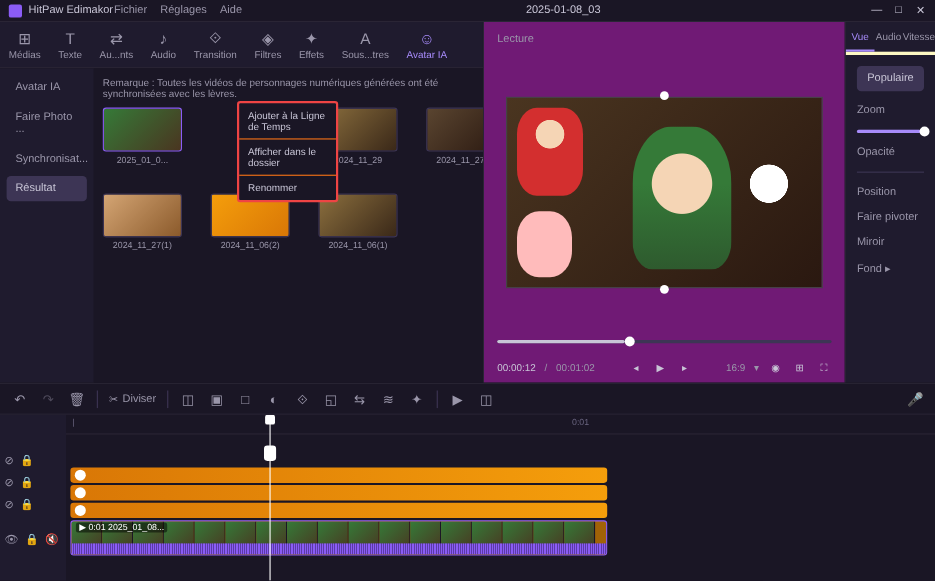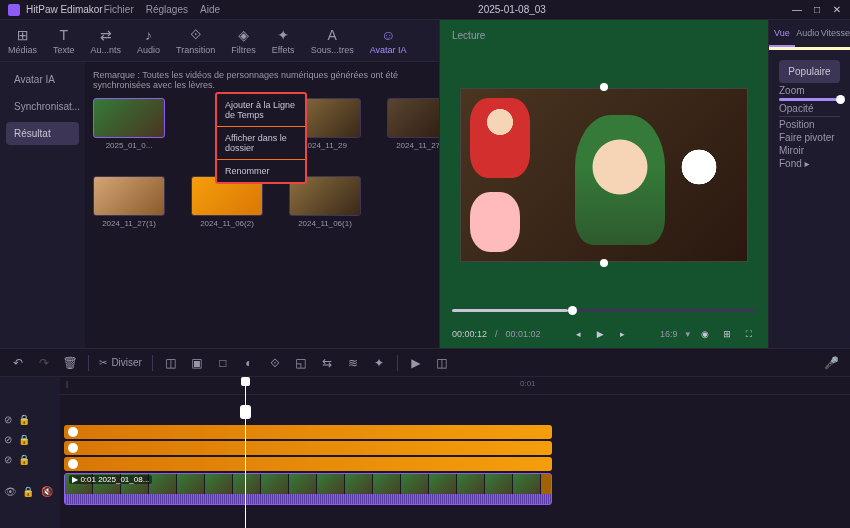--- a/index.html
+++ b/index.html
@@ -25,21 +25,21 @@
 .media-area{flex:1;background:#1a1625;padding:8px;overflow:auto;position:relative}
 .remark{font-size:9px;color:#9a96aa;margin-bottom:8px}
 .grid{display:grid;grid-template-columns:repeat(4,72px);gap:26px}
 .thumb{display:flex;flex-direction:column;gap:3px}
 .thumb-img{width:72px;height:40px;background:#3d3555;border-radius:3px;border:1px solid #3d3555}
 .thumb-label{font-size:8px;color:#9a96aa;text-align:center}
 .thumb.selected .thumb-img{border:1px solid #8b5cf6}
 .ctx-menu{position:absolute;left:130px;top:30px;background:#1a1625;border:2px solid #ef4444;border-radius:3px;width:92px;z-index:10}
 .ctx-item{padding:6px 8px;font-size:9px;color:#c8c5d6;cursor:pointer;border-bottom:1px solid #f97316}
 .ctx-item:last-child{border-bottom:none}
-.center-panel{flex:1;display:flex;flex-direction:column;background:#14532d}
+.center-panel{flex:1;display:flex;flex-direction:column;background:#701a75}
 .preview-header{height:30px;display:flex;align-items:center;padding:0 12px;font-size:10px;color:#9a96aa}
 .preview{flex:1;display:flex;align-items:center;justify-content:center;position:relative;padding:20px}
 .preview-frame{width:288px;height:174px;background:linear-gradient(135deg,#4a3520,#2a1810);position:relative;border:1px solid #444}
 .preview-frame::before{content:"";position:absolute;top:-6px;left:50%;width:8px;height:8px;background:#fff;border-radius:50%;transform:translateX(-50%)}
 .preview-frame::after{content:"";position:absolute;bottom:-6px;left:50%;width:8px;height:8px;background:#fff;border-radius:50%;transform:translateX(-50%)}
 .elf{position:absolute;left:40%;top:15%;width:90px;height:130px;background:radial-gradient(circle at 50% 40%,#f5d5b5 30%,transparent 31%),linear-gradient(180deg,#357a38 40%,#2e5a2e);border-radius:40% 40% 20% 20%}
 .santa{position:absolute;left:3%;top:5%;width:60px;height:80px;background:radial-gradient(circle at 50% 30%,#f5d5b5 20%,#d32f2f 21%);border-radius:30%}
 .bunny{position:absolute;left:3%;bottom:5%;width:50px;height:60px;background:#fbb;border-radius:40%}
 .snowman{position:absolute;right:8%;top:25%;width:50px;height:70px;background:radial-gradient(circle,#fff 40%,transparent 41%);border-radius:50%}
 .playback{height:20px;padding:0 12px;display:flex;align-items:center}
@@ -47,21 +47,21 @@
 .scrubber-fill{height:100%;width:38%;background:#c8c5d6;border-radius:2px}
 .scrubber-handle{position:absolute;left:38%;top:-3px;width:9px;height:9px;background:#fff;border-radius:50%}
 .controls{height:28px;display:flex;align-items:center;padding:0 12px;gap:8px;font-size:9px;color:#9a96aa}
 .time-current{color:#c8c5d6}
 .controls .spacer{flex:1}
 .ctrl-btn{width:14px;height:14px;display:flex;align-items:center;justify-content:center;cursor:pointer;color:#c8c5d6}
 .right{width:110px;background:#1f1b2e;border-left:1px solid #2a2535;display:flex;flex-direction:column}
 .right-tabs{height:30px;display:flex;border-bottom:3px solid #fef9c3}
 .right-tab{flex:1;display:flex;align-items:center;justify-content:center;font-size:9px;color:#9a96aa;cursor:pointer;border-bottom:2px solid transparent}
 .right-tab.active{color:#a78bfa;border-bottom-color:#a78bfa}
-.right-body{flex:1;padding:10px;display:flex;flex-direction:column;gap:2px}
+.right-body{flex:1;padding:10px;display:flex;flex-direction:column;gap:12px}
 .pop-btn{background:#3d3555;border:none;color:#c8c5d6;padding:6px;border-radius:4px;font-size:10px;cursor:pointer}
 .prop-label{font-size:10px;color:#9a96aa}
 .slider{height:3px;background:#3d3555;position:relative;border-radius:2px}
 .slider-fill{height:100%;background:#a78bfa;border-radius:2px}
 .slider-handle{position:absolute;top:-3px;width:9px;height:9px;background:#fff;border-radius:50%}
 .divider{height:1px;background:#3d3555}
 .timeline{height:180px;background:#1a1625;border-top:1px solid #2a2535;display:flex;flex-direction:column}
 .tl-toolbar{height:28px;display:flex;align-items:center;padding:0 10px;gap:10px;border-bottom:1px solid #2a2535}
 .tl-btn{width:16px;height:16px;display:flex;align-items:center;justify-content:center;cursor:pointer;color:#9a96aa;font-size:12px}
 .tl-sep{width:1px;height:16px;background:#3d3555}
@@ -138,20 +138,21 @@
           <span class="tool-label">Sous...tres</span>
         </div>
       <div class="tool active">
           <span class="tool-icon">☺</span>
           <span class="tool-label">Avatar IA</span>
         </div>
     </div>
     <div class="content">
       <div class="sidebar">
         <div class="side-item">Avatar IA</div>
+        <div class="side-item">Faire Photo ...</div>
         <div class="side-item">Synchronisat...</div>
         <div class="side-item active">Résultat</div>
       </div>
       <div class="media-area">
         <div class="remark">Remarque : Toutes les vidéos de personnages numériques générées ont été synchronisées avec les lèvres.</div>
         <div class="grid">
           <div class="thumb selected">
               <div class="thumb-img" style="background:linear-gradient(135deg,#357a38,#4a3520)"></div>
               <div class="thumb-label">2025_01_0...</div>
             </div>

